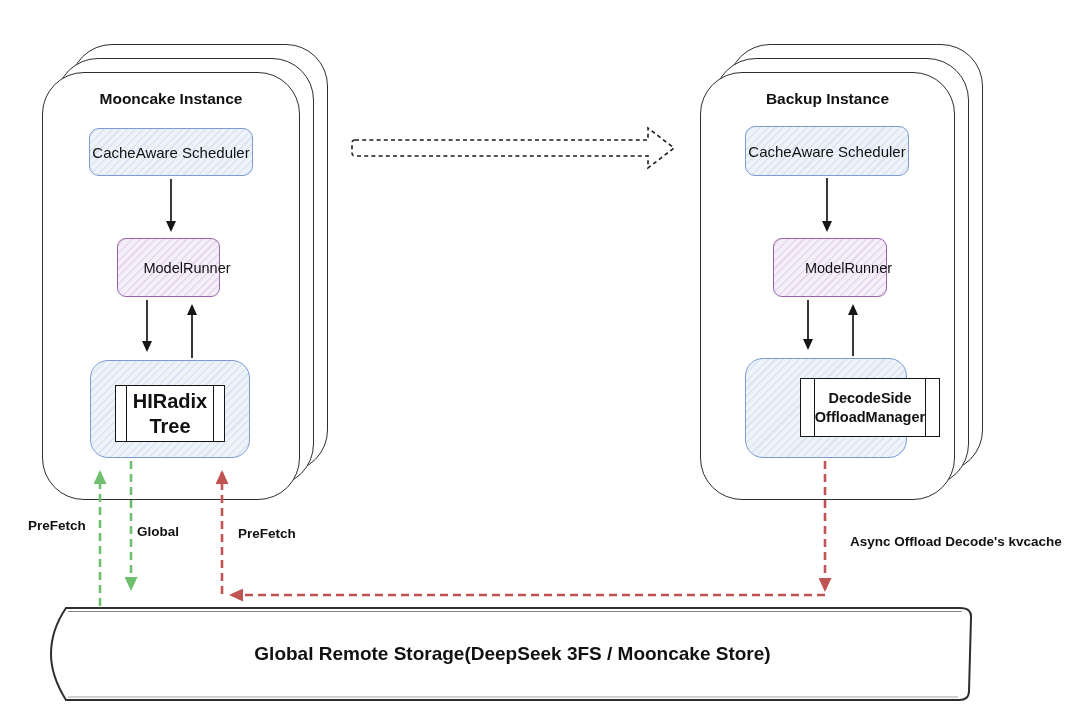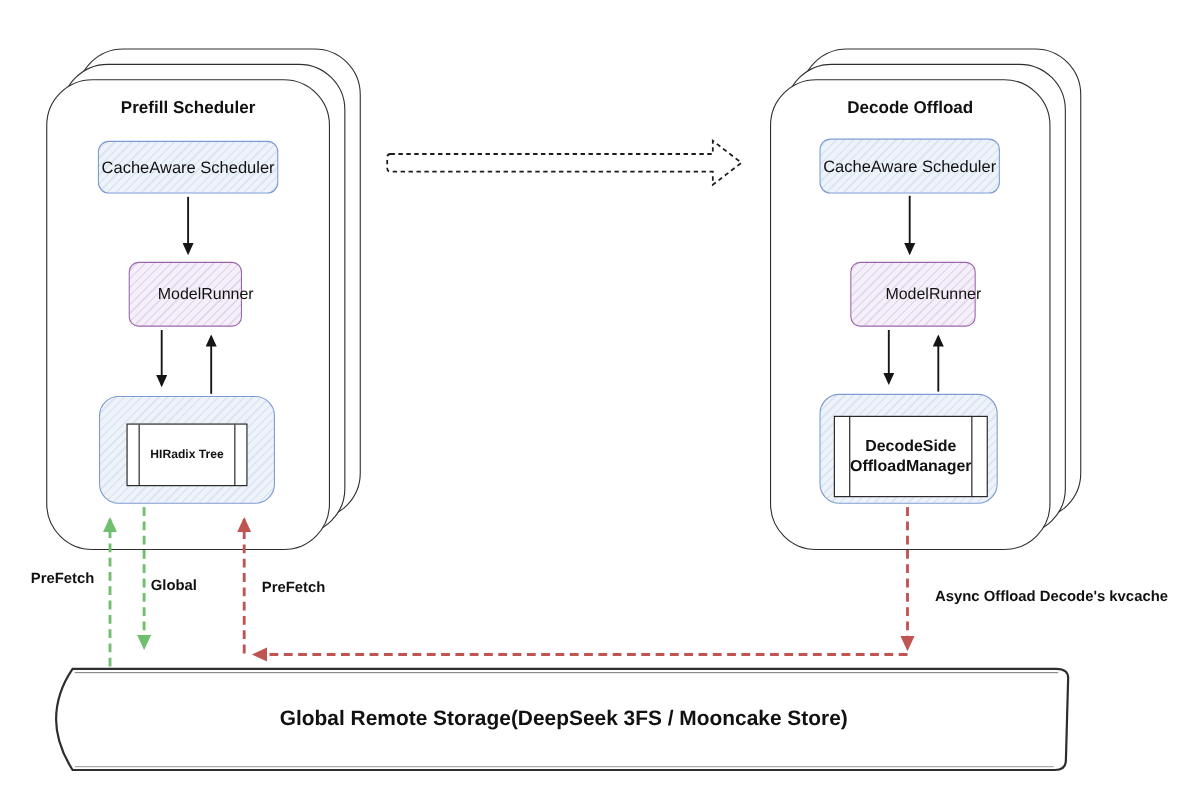--- a/index.html
+++ b/index.html
@@ -20,21 +20,21 @@
   .node{position:absolute;display:flex;align-items:center;justify-content:center;
         text-align:right;font-size:15px;}
   .blue-box{background:repeating-linear-gradient(135deg,#eef2f9 0 4px,#dce5f3 4px 5.5px);
             border:1.6px solid var(--blue-border);border-radius:10px;}
   .purple-box{background:repeating-linear-gradient(135deg,#f4eff8 0 4px,#e5d9ef 4px 5.5px);
             border:1.6px solid var(--purple-border);border-radius:9px;padding-left:37px;}
   .cache-outer{background:repeating-linear-gradient(135deg,#eef2f9 0 4px,#dce5f3 4px 5.5px);
             border:1.8px solid var(--blue-border);border-radius:18px;position:absolute;}
   .cache-inner{position:absolute;background:#fff;border:1.7px solid #151515;
             display:flex;align-items:center;justify-content:center;text-align:center;
-            font-weight:bold;font-size:11px;line-height:1.25;}
+            font-weight:bold;font-size:20px;line-height:1.25;}
   .cache-inner .vline{position:absolute;top:0;bottom:0;width:0;border-left:1.4px solid #151515;}
 
   .dia-title{position:absolute;font-weight:bold;font-size:15.5px;text-align:center;}
   .flow-label{position:absolute;font-weight:bold;font-size:13.5px;white-space:nowrap;}
   svg{position:absolute;left:0;top:0;}
   .mk-black{fill:#151515;}
   .mk-green{fill:var(--green-arrow);}
   .mk-red{fill:var(--red-arrow);}
   .solid-arrow{stroke:#151515;stroke-width:1.7;fill:none;}
   .dash-green{stroke:var(--green-arrow);stroke-width:2.6;stroke-dasharray:8 5;fill:none;}
@@ -85,35 +85,35 @@
     <path class="solid-arrow" d="M853,356 L853,306" marker-end="url(#mb)"></path>
 
     <path class="dash-green" d="M100,606 L100,472" marker-end="url(#mg)"></path>
     <path class="dash-green" d="M131,461 L131,589" marker-end="url(#mg)"></path>
 
     <path class="dash-red" d="M825,461 L825,590" marker-end="url(#mr)"></path>
     <path class="dash-red" d="M825,595 L231,595" marker-end="url(#mr)"></path>
     <path class="dash-red" d="M222,594 L222,472" marker-end="url(#mr)"></path>
   </svg>
 
-  <div class="dia-title" style="left:42px;top:90px;width:258px;">Prefill Scheduler</div>
+  <div class="dia-title" style="left:42px;top:90px;width:258px;">Mooncake Instance</div>
   <div class="node blue-box" style="left:89px;top:128px;width:164px;height:48px;">CacheAware Scheduler</div>
   <div class="node purple-box" style="left:117px;top:238px;width:103px;height:59px;font-size:14.5px;">ModelRunner</div>
   <div class="cache-outer" style="left:90px;top:360px;width:160px;height:98px;"></div>
   <div class="cache-inner" style="left:115px;top:385px;width:110px;height:57px;">
     <span class="vline" style="left:10px;"></span>
     <span class="vline" style="right:10px;"></span>
     <span>HIRadix Tree</span>
   </div>
 
-  <div class="dia-title" style="left:700px;top:90px;width:255px;">Decode Offload</div>
+  <div class="dia-title" style="left:700px;top:90px;width:255px;">Backup Instance</div>
   <div class="node blue-box" style="left:745px;top:126px;width:164px;height:50px;">CacheAware Scheduler</div>
   <div class="node purple-box" style="left:773px;top:238px;width:114px;height:59px;font-size:14.5px;">ModelRunner</div>
   <div class="cache-outer" style="left:745px;top:358px;width:162px;height:100px;"></div>
-  <div class="cache-inner" style="left:758px;top:378px;width:140px;height:74px;font-size:14.5px;">
+  <div class="cache-inner" style="left:800px;top:378px;width:140px;height:59px;font-size:14.5px;">
     <span class="vline" style="left:13px;"></span>
     <span class="vline" style="right:13px;"></span>
     <span>
       <span style="display:block;">DecodeSide</span>
       <span style="display:block;">OffloadManager</span>
     </span>
   </div>
 
 
   <div class="flow-label" style="left:28px;top:518px;">PreFetch</div>

